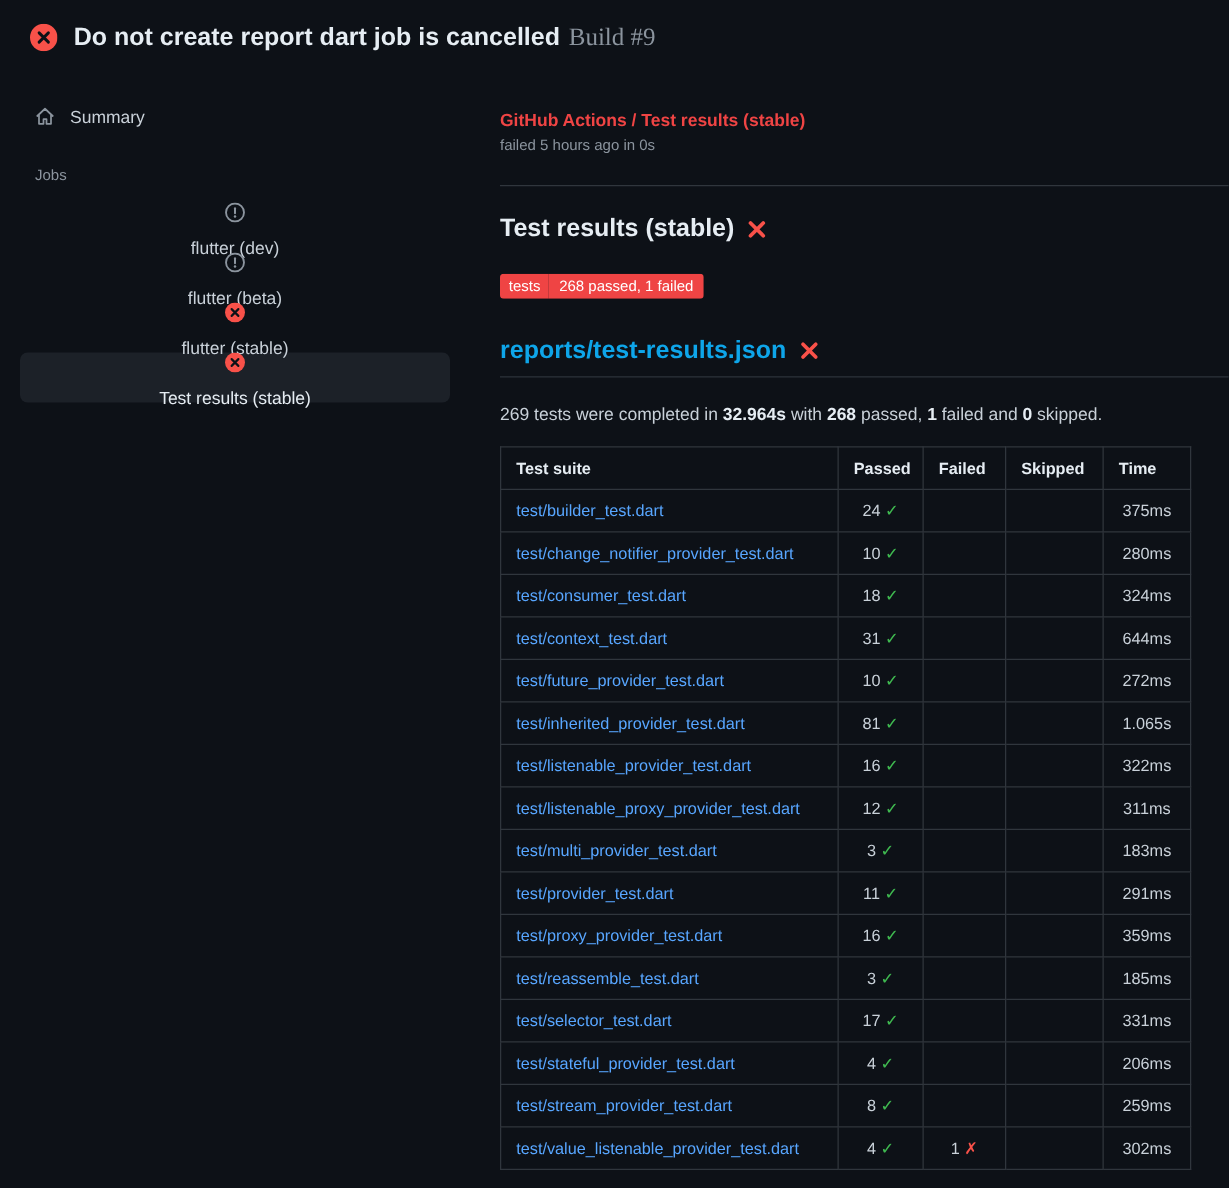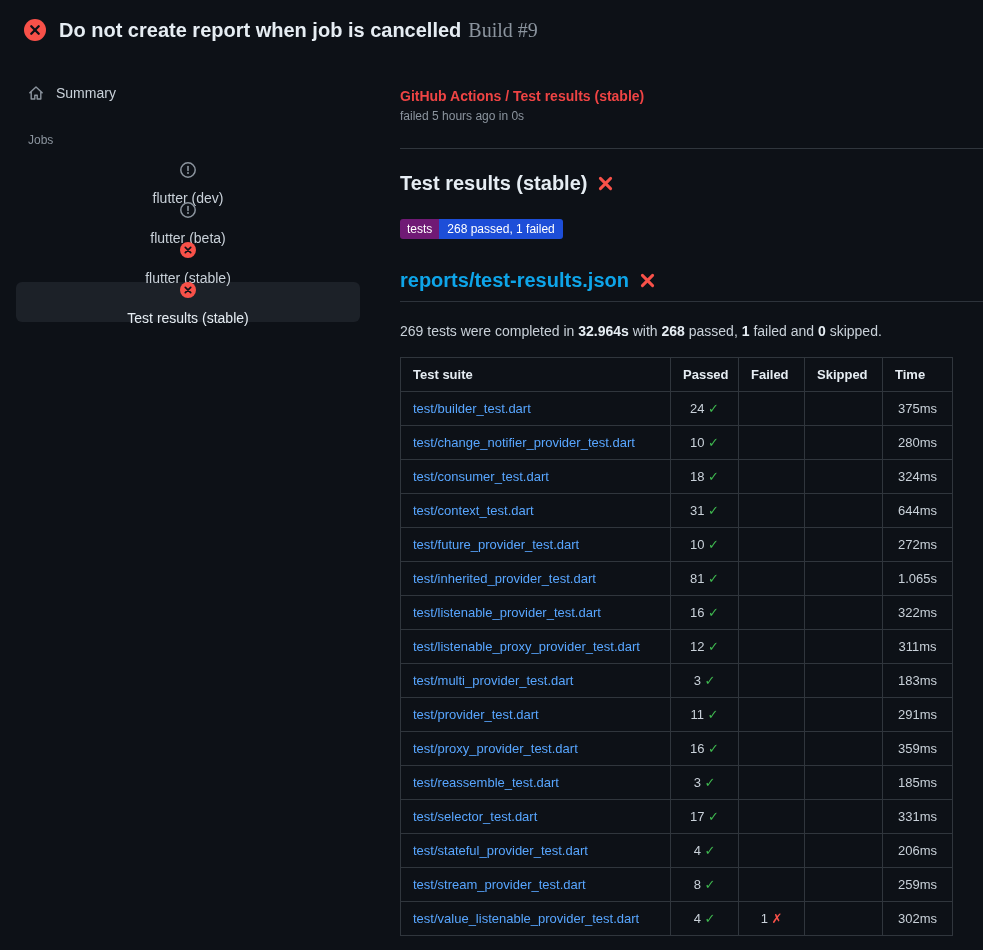--- a/index.html
+++ b/index.html
@@ -106,22 +106,22 @@
   
   .badge {
     display: inline-flex;
     margin-top: 22px;
     font-size: 12px;
     line-height: 20px;
     border-radius: 3px;
     overflow: hidden;
     color: #ffffff;
   }
-  .badge-label   { background: #701a75; padding: 0 7px; }
-  .badge-value   { background: #1d4ed8; padding: 0 8px; }
+  .badge-label   { background: #ef4444; padding: 0 7px; }
+  .badge-value   { background: #ef4444; padding: 0 8px; }
 
   h3.report-heading {
     display: flex;
     align-items: center;
     gap: 10px;
     margin: 28px 0 0 0;
     padding-bottom: 8px;
     border-bottom: 1px solid #2d333b;
     font-size: 20px;
     font-weight: 700;
@@ -172,21 +172,21 @@
 </head>
 <body>
 
 <header class="topbar">
   <span class="icon" style="width:22px;height:22px;display:inline-flex;">
     <svg width="22" height="22" viewBox="0 0 16 16">
       <circle cx="8" cy="8" r="8" fill="#f85149"></circle>
       <path d="M5.3 5.3l5.4 5.4M10.7 5.3l-5.4 5.4" stroke="#0d1117" stroke-width="1.7" stroke-linecap="round"></path>
     </svg>
   </span>
-  <h1><span>Do not create report when job is cancelled</span><span class="build">Build #9</span></h1>
+  <h1><span>Do not create report dart job is cancelled</span><span class="build">Build #9</span></h1>
 </header>
 
 <div class="layout">
 
   <aside class="sidebar">
     <div class="side-item">
       <span class="icon">
         <svg width="16" height="16" viewBox="0 0 16 16" fill="none" stroke="#8b949e" stroke-width="1.4" stroke-linecap="round" stroke-linejoin="round">
           <path d="M1.8 7.8 8 2l6.2 5.8M3.2 6.6V14h3.6v-3.7h2.4V14h3.6V6.6"></path>
         </svg>

